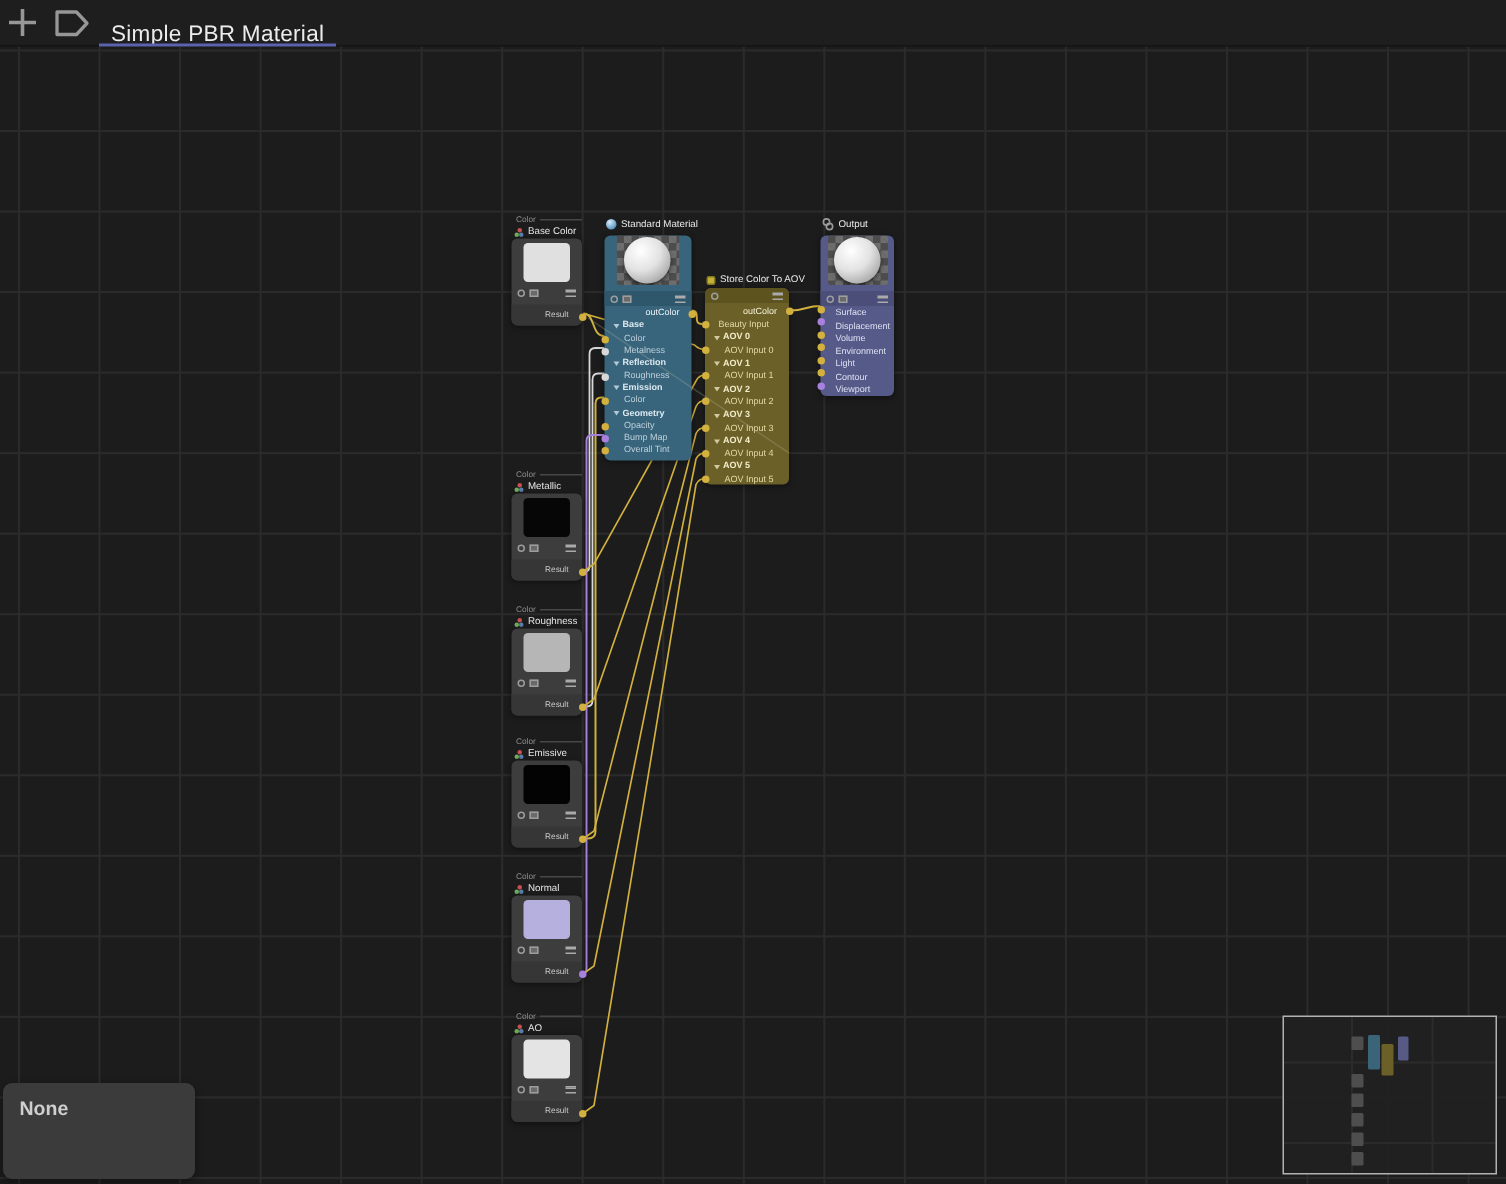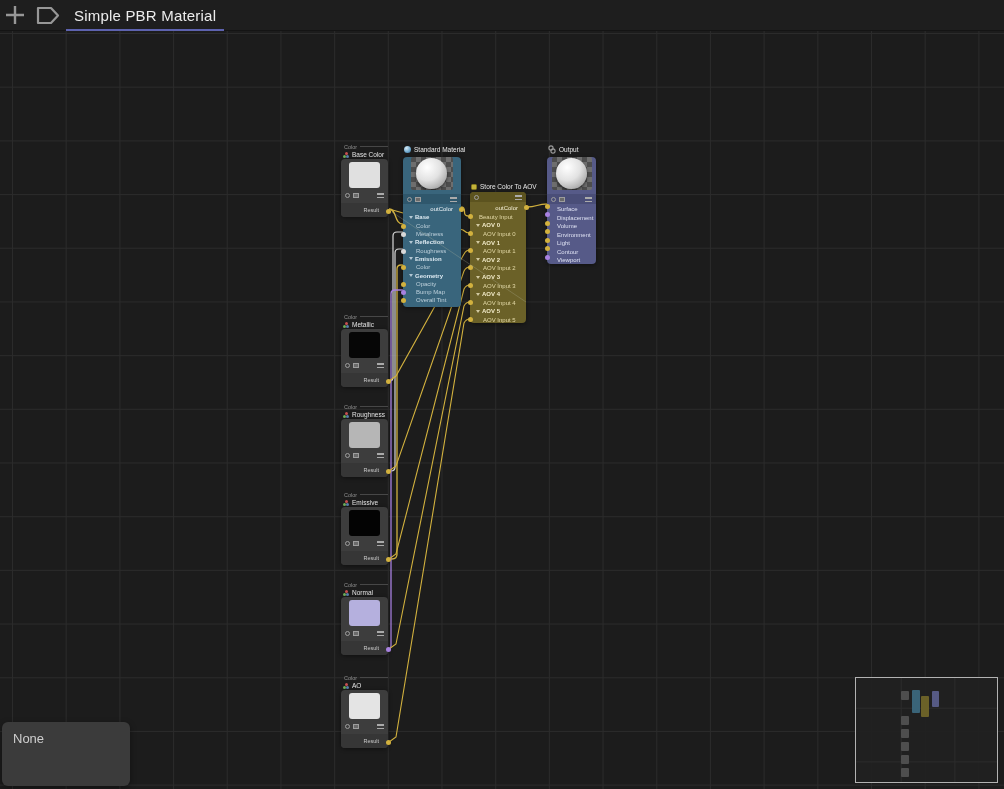--- a/index.html
+++ b/index.html
@@ -5,21 +5,21 @@
   * { margin:0; padding:0; box-sizing:border-box; }
   html,body { width:1004px; height:789px; background:#1c1c1c; overflow:hidden;
     font-family:"Liberation Sans", sans-serif; }
 
   
   .topbar { position:absolute; left:0; top:0; width:1004px; height:31px;
     background:#1e1e1e; border-bottom:1px solid #141414; display:flex; align-items:center; z-index:50; }
   .tb-icon { display:flex; align-items:center; justify-content:center; cursor:pointer; }
   .tb-plus { width:30px; height:31px; }
   .tb-tag  { width:34px; height:31px; }
-  .tab { height:31px; display:flex; align-items:center; padding:0 10px; position:relative; }
+  .tab { height:31px; display:flex; align-items:flex-end; padding:0 10px; position:relative; }
   .tab span { color:#ececec; font-size:15px; letter-spacing:.2px; }
   .tab .underline { position:absolute; left:2px; right:2px; bottom:0; height:2px; background:#5d62ae; }
   .search { margin-left:auto; margin-right:5px; width:260px; height:23px; background:#111111;
     border:1px solid #0a0a0a; border-radius:2px; color:#bbb; font-size:13px; padding:0 12px;
     font-family:"Liberation Sans", sans-serif; outline:none; }
   .search::placeholder { color:#6f6f6f; font-style:italic; }
 
   
   .canvas { position:absolute; left:0; top:31px; width:1004px; height:758px; background:#1c1c1c;
     background-image:
@@ -98,21 +98,21 @@
   .out-body .iconrow { top:37px; background:#4a4e78; height:10px; }
   .out-rows { top:48px; } .out-rows .row { height:8.5px; color:#dde0f2; padding-left:10px; }
 
   .dot { position:absolute; width:5px; height:5px; border-radius:50%; background:#d2b13e; z-index:4; }
   .dot.w { background:#d8d8d8; } .dot.p { background:#a881e0; }
   .dot.l { left:-2.5px; } .dot.r { right:-2.5px; }
 
   
   .nonebox { position:absolute; left:2px; top:691px; width:128px; height:64px; background:#3b3b3b;
     border-radius:6px; box-shadow:0 2px 6px rgba(0,0,0,.4); z-index:10;
-    color:#cfcfcf; font-size:13px; padding:9px 0 0 11px; }
+    color:#cfcfcf; font-size:13px; padding:9px 0 0 11px;font-weight:bold; }
   .minimap { position:absolute; left:855px; top:646px; width:143px; height:106px;
     background:rgba(33,33,33,.92); border:1px solid #b2b2b2; z-index:10;
     background-image:
       linear-gradient(to right, #2b2b2b 1px, transparent 1px),
       linear-gradient(to bottom, #2b2b2b 1px, transparent 1px);
     background-size:53.7px 53.7px; background-position:-9px -24px; }
   .mm { position:absolute; border-radius:1px; }
   .mm.gray { width:8px; height:9px; background:#4e4e4e; }
   .mm.teal { background:#3a6478; } .mm.olive { background:#6b6128; } .mm.slate { background:#565a84; }
 </style>

